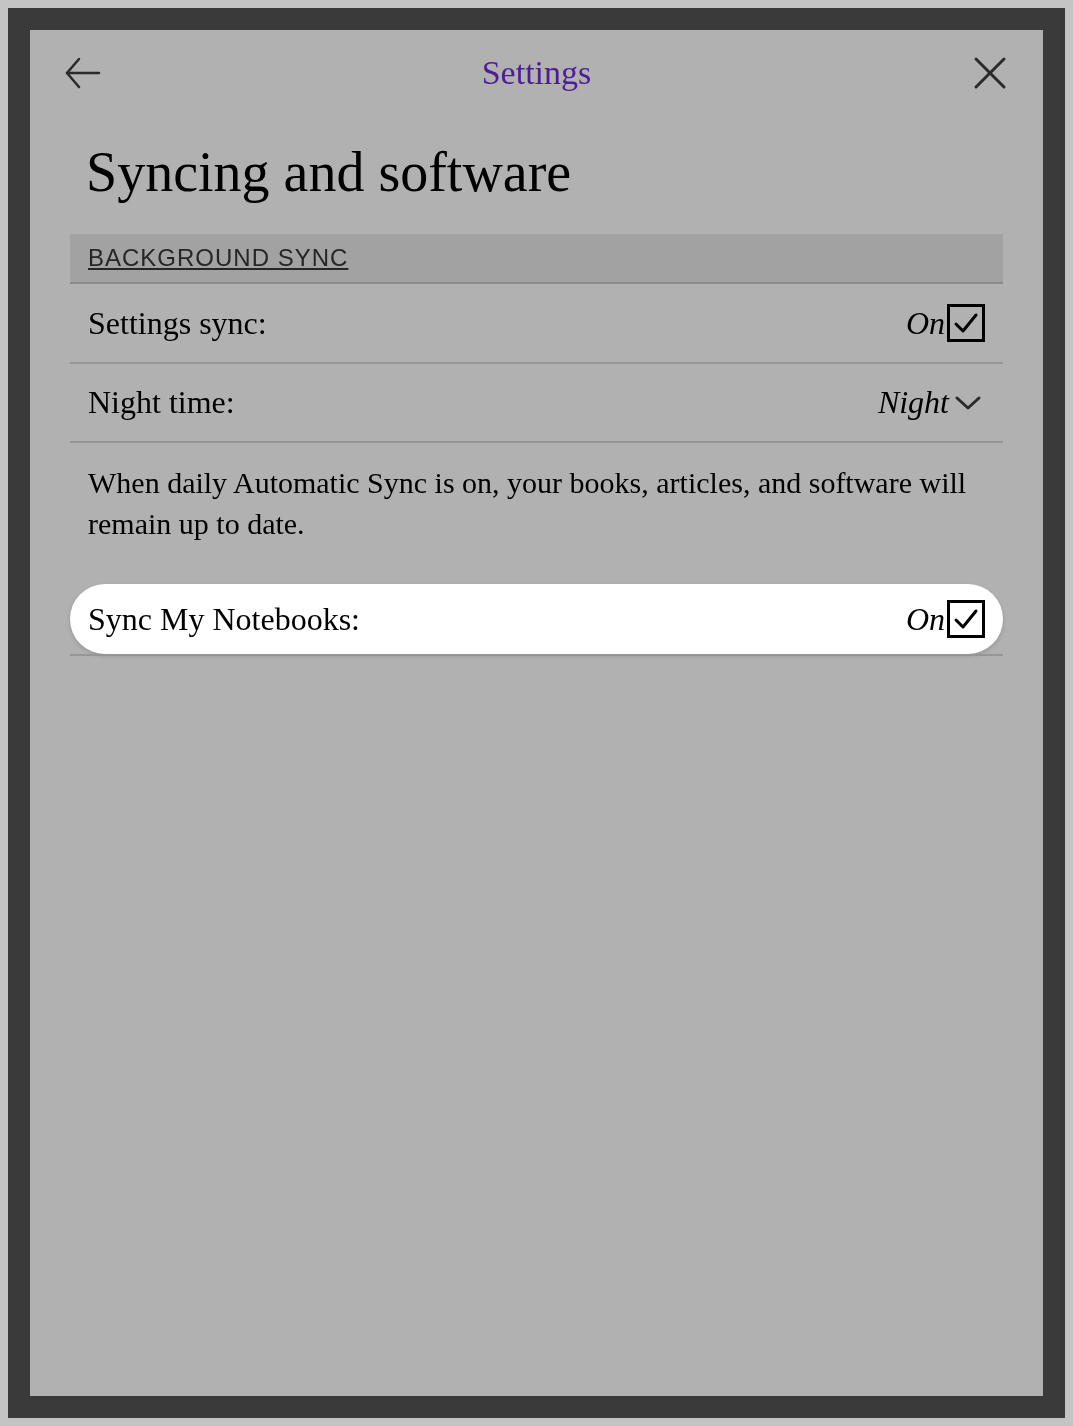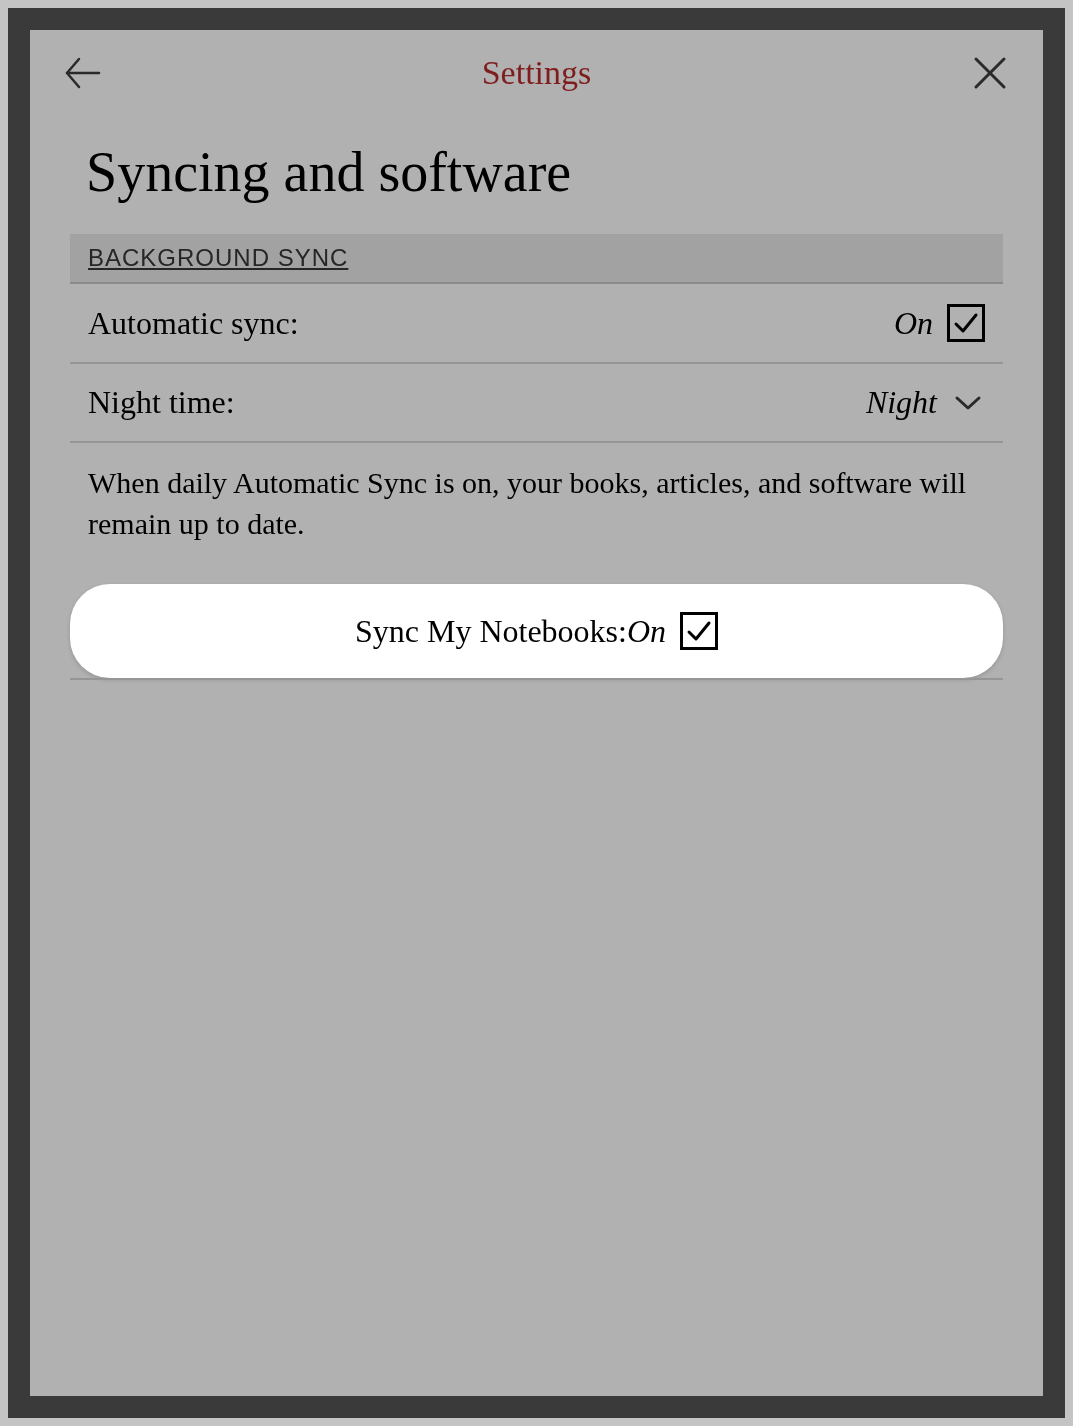--- a/index.html
+++ b/index.html
@@ -23,21 +23,21 @@
   }
   .header {
     height: 86px;
     display: flex;
     align-items: center;
     justify-content: space-between;
     padding: 0 28px;
   }
   .header-title {
     font-size: 34px;
-    color: #7f1d1d;
+    color: #4c1d95;
     text-align: center;
     flex: 1;
   }
   .icon-btn {
     width: 50px;
     height: 50px;
     display: flex;
     align-items: center;
     justify-content: center;
     cursor: pointer;
@@ -67,21 +67,21 @@
     align-items: center;
     justify-content: space-between;
   }
   .setting-label {
     font-size: 32px;
     color: #000;
   }
   .setting-value-wrap {
     display: flex;
     align-items: center;
-    gap: 14px;
+    gap: 2px;
   }
   .setting-value {
     font-size: 32px;
     font-style: italic;
     color: #000;
   }
   .checkbox {
     width: 38px;
     height: 38px;
     border: 3px solid #000;
@@ -101,24 +101,24 @@
     margin: 0 40px;
     padding: 20px 18px 40px 18px;
     font-size: 30px;
     line-height: 1.35;
     color: #000;
   }
   .highlighted-row {
     margin: 0 40px;
     background: #fff;
     border-radius: 40px;
-    padding: 28px 18px;
+    padding: 16px 18px;
     display: flex;
     align-items: center;
-    justify-content: center;
+    justify-content: space-between;
     box-shadow: 0 2px 4px rgba(0,0,0,0.15);
     position: relative;
   }
   .highlighted-row::after {
     content: "";
     position: absolute;
     left: 0; right: 0; bottom: -2px;
     height: 2px;
     background: #969696;
   }
@@ -143,21 +143,21 @@
           <line x1="34" y1="6" x2="6" y2="34"></line>
         </svg>
       </div>
     </div>
 
     <h1 class="page-title">Syncing and software</h1>
 
     <div class="section-header">BACKGROUND SYNC</div>
 
     <div class="setting-row">
-      <span class="setting-label">Automatic sync:</span>
+      <span class="setting-label">Settings sync:</span>
       <div class="setting-value-wrap">
         <span class="setting-value">On</span>
         <div class="checkbox">
           <svg width="28" height="28" viewBox="0 0 28 28" fill="none" stroke="#000" stroke-width="3" stroke-linecap="round" stroke-linejoin="round">
             <polyline points="4,15 11,22 24,6"></polyline>
           </svg>
         </div>
       </div>
     </div>
 

